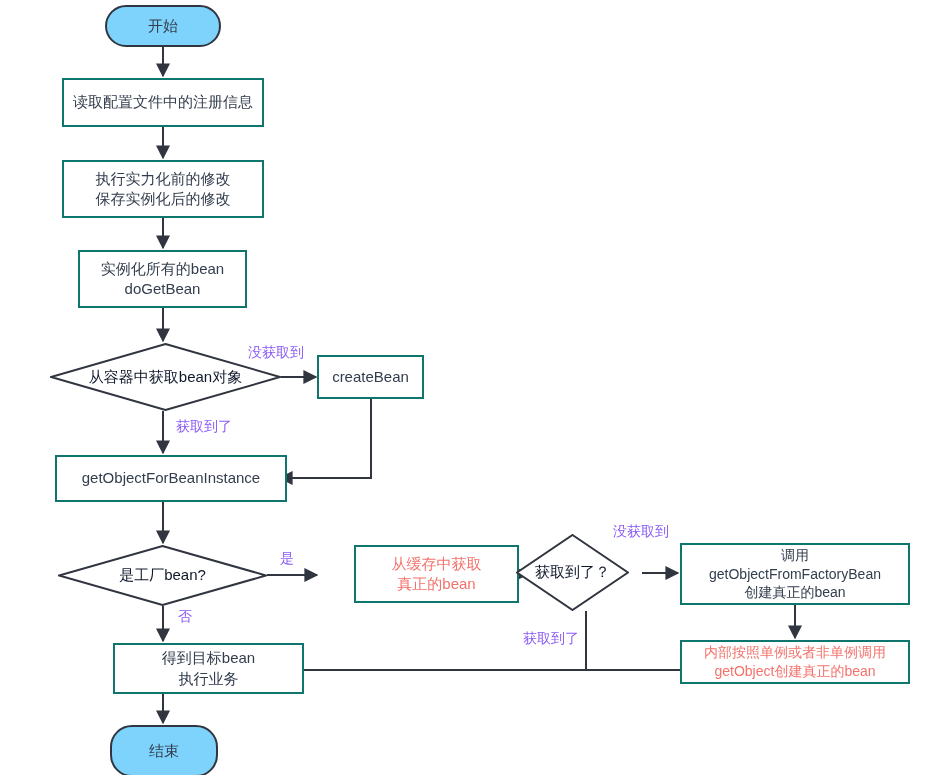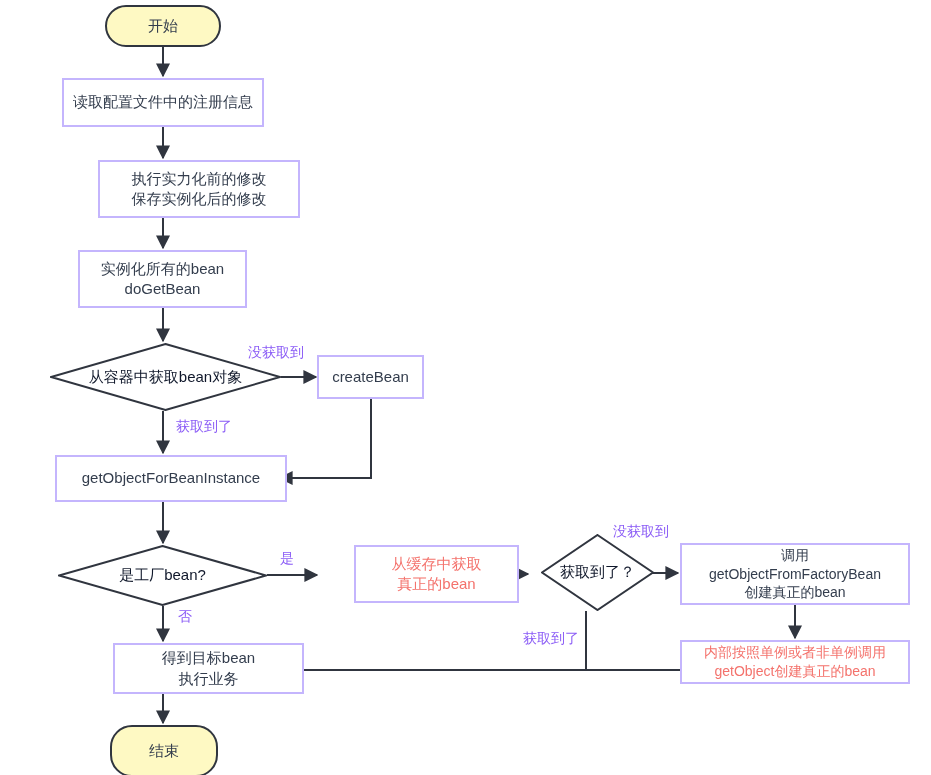--- a/index.html
+++ b/index.html
@@ -34,26 +34,26 @@
     line-height: 1.35;
     z-index: 2;
   }
   .node .lbl {
     display: block;
     white-space: pre-line;
   }
   .terminator {
     border: 2px solid #30353f;
     border-radius: 22px;
-    background: #fef9c3;
+    background: #7dd3fc;
     color: #333d4d;
     font-size: 15px;
   }
   .process {
-    border: 2px solid #c4b5fd;
+    border: 2px solid #0f766e;
     background: #ffffff;
     color: #333d4d;
     font-size: 15px;
   }
   .process.red .lbl {
     color: #f4726c;
   }
   .decision {
     background: transparent;
     color: #0f172a;
@@ -127,21 +127,21 @@
   </svg>
 
   <div class="node terminator" style="left:105px; top:5px; width:116px; height:42px;">
     <span class="lbl">开始</span>
   </div>
 
   <div class="node process" style="left:62px; top:78px; width:202px; height:49px;">
     <span class="lbl">读取配置文件中的注册信息</span>
   </div>
 
-  <div class="node process" style="left:62px; top:160px; width:202px; height:58px;margin-left:36px;">
+  <div class="node process" style="left:62px; top:160px; width:202px; height:58px;">
     <span class="lbl">执行实力化前的修改
 保存实例化后的修改</span>
   </div>
 
   <div class="node process" style="left:78px; top:250px; width:169px; height:58px;">
     <span class="lbl">实例化所有的bean
 doGetBean</span>
   </div>
 
   <div class="node decision" style="left:50px; top:343px; width:231px; height:68px;">
@@ -164,21 +164,21 @@
       <polygon points="104.5,1 208,30.5 104.5,60 1,30.5" fill="#ffffff" stroke="#30353f" stroke-width="2" vector-effect="non-scaling-stroke"></polygon>
     </svg>
     <span class="lbl">是工厂bean?</span>
   </div>
 
   <div class="node process red" style="left:318px; top:545px; width:165px; height:58px;margin-left:36px;">
     <span class="lbl">从缓存中获取
 真正的bean</span>
   </div>
 
-  <div class="node decision" style="left:541px; top:534px; width:113px; height:77px;align-items:center;">
+  <div class="node decision" style="left:516px; top:534px; width:113px; height:77px;align-items:center;">
     <svg class="dia" viewBox="0 0 113 77" preserveAspectRatio="none">
       <polygon points="56.5,1 112,38.5 56.5,76 1,38.5" fill="#ffffff" stroke="#30353f" stroke-width="2" vector-effect="non-scaling-stroke"></polygon>
     </svg>
     <span class="lbl">获取到了？</span>
   </div>
 
   <div class="node process" style="left:680px; top:543px; width:230px; height:62px; font-size:14px;">
     <span class="lbl">调用
 getObjectFromFactoryBean
 创建真正的bean</span>

